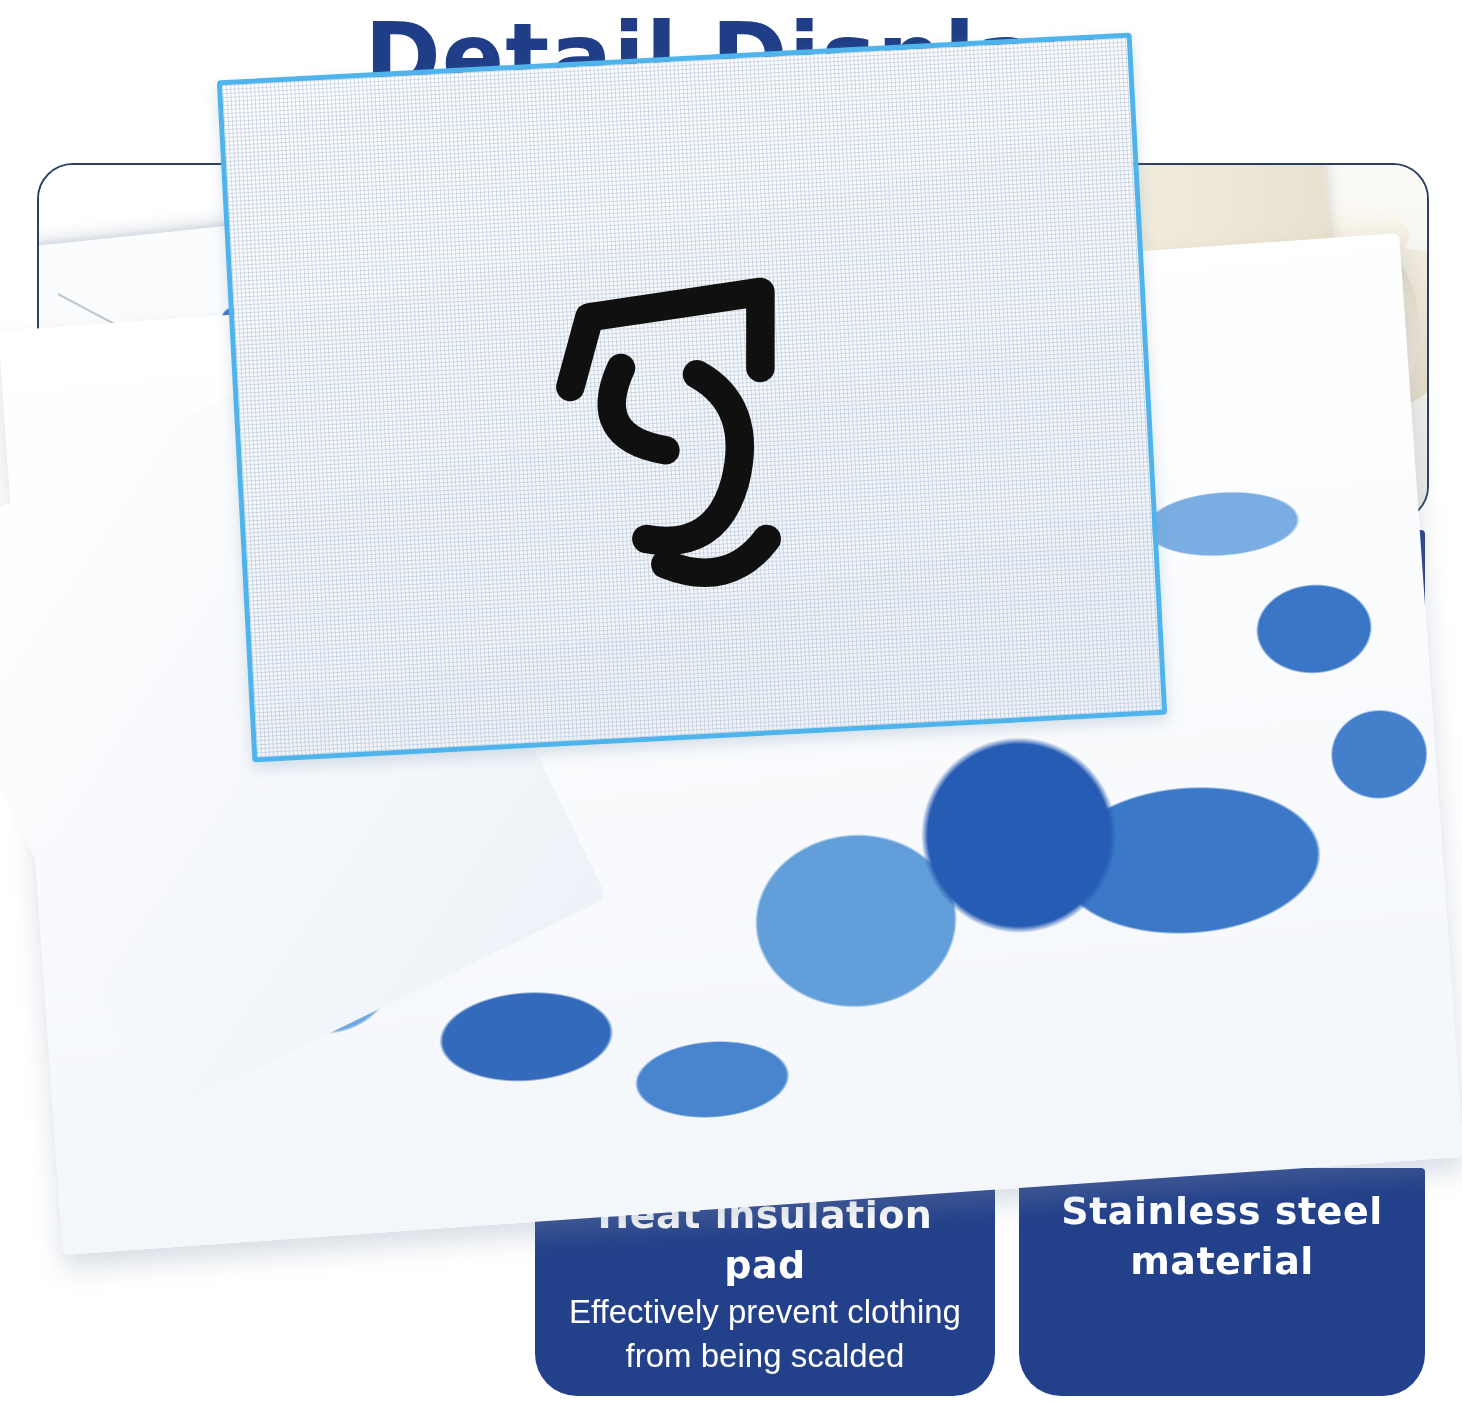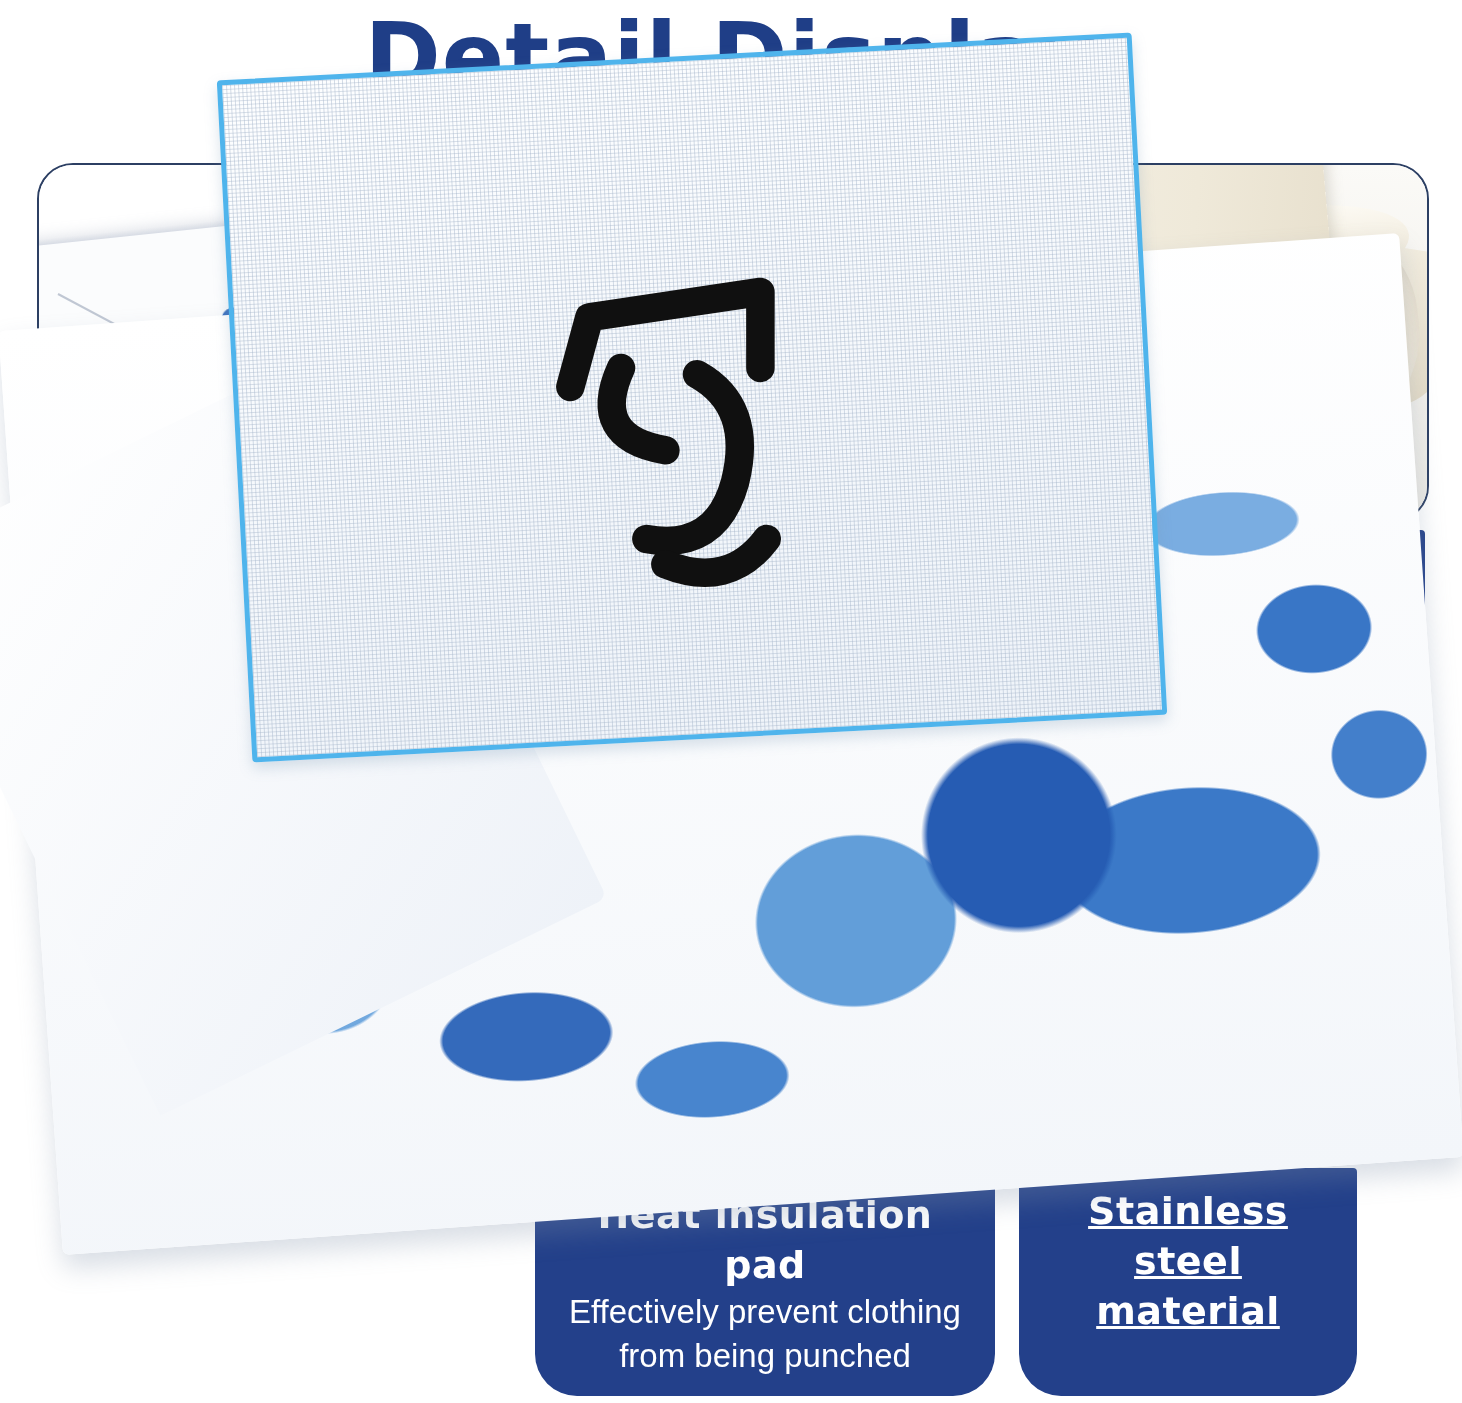--- a/index.html
+++ b/index.html
@@ -390,21 +390,21 @@
         <path d="M60 74 Q96 82 96 108 Q96 132 66 134"></path>
         <path d="M40 110 Q44 140 78 140 Q100 140 104 118"></path>
       </g>
     </svg>
   </div>
 </div>
 
 <div class="label-card" id="card-iron">
   <div class="label-title">Heat insulation pad</div>
   <div class="label-desc">Effectively prevent clothing
-from being punched</div>
+from being scalded</div>
 </div>
 
 <div class="label-card" id="card-hooks">
   <div class="label-title">Stainless steel
 material</div>
 </div>
 
 <div id="photo-folded">
   <div class="fold-stack">
     <div class="fold-floral"></div>
@@ -420,14 +420,14 @@
     </g>
   </svg>
 </div>
 
 <style>
   
   #card-cotton{left:37px;top:530px;width:468px;height:238px;padding-top:58px;}
   #card-sponge{left:535px;top:530px;width:460px;height:238px;padding-top:32px;}
   #card-felt{left:1019px;top:530px;width:406px;height:238px;padding-top:20px;}
   #card-iron{left:535px;top:1168px;width:460px;height:228px;padding-top:22px;}
-  #card-hooks{left:1019px;top:1168px;width:338px;height:228px;padding-top:18px;text-decoration:underline;}
+  #card-hooks{left:1019px;top:1168px;width:406px;height:228px;padding-top:18px;}
 </style>
 
 </body></html>

